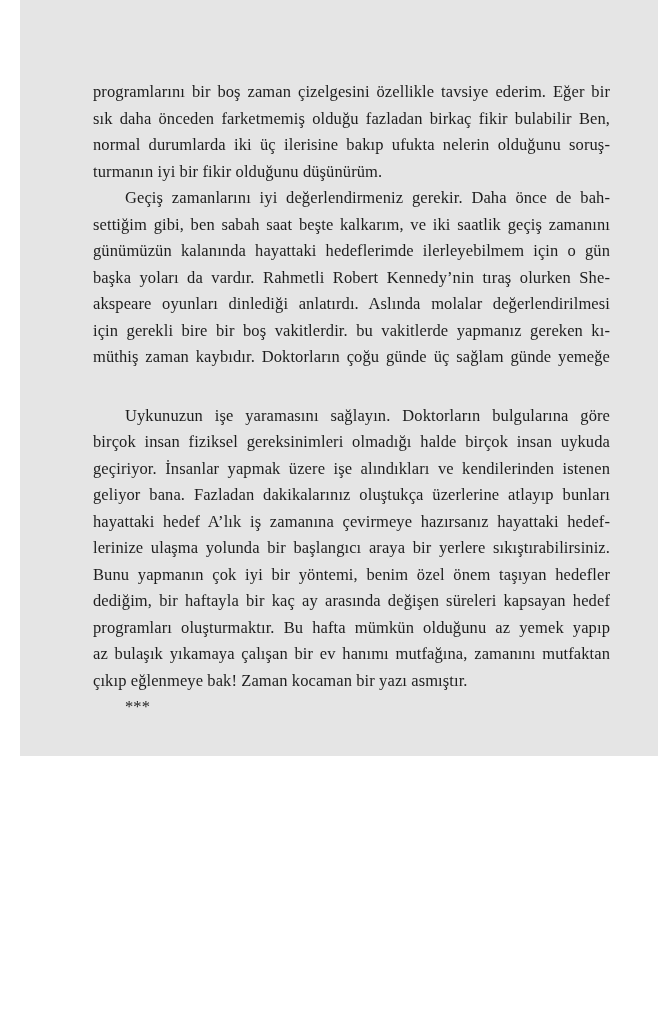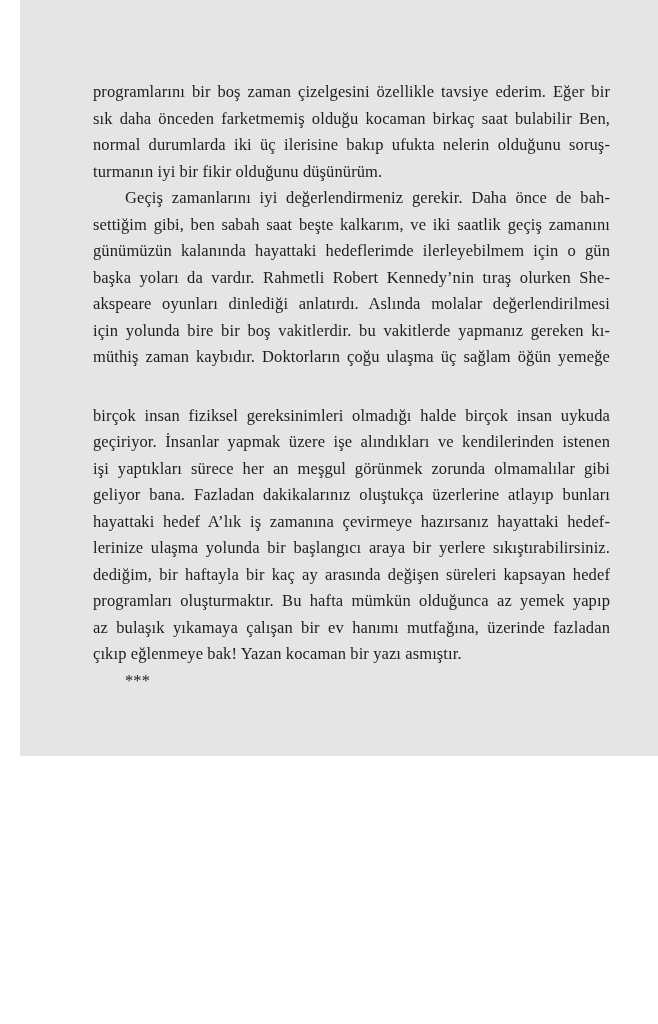--- a/index.html
+++ b/index.html
@@ -52,43 +52,44 @@
     color: #1d1d1d;
   }
 </style>
 </head>
 <body>
 
 <div class="page">
   <div class="text-block" id="text-block">
       <div class="para">
         <div class="line">programlarını bir boş zaman çizelgesini özellikle tavsiye ederim. Eğer bir</div>
-        <div class="line">sık daha önceden farketmemiş olduğu kocaman birkaç saat bulabilir Ben,</div>
+        <div class="line">sık daha önceden farketmemiş olduğu fazladan birkaç fikir bulabilir Ben,</div>
         <div class="line">normal durumlarda iki üç ilerisine bakıp ufukta nelerin olduğunu soruş-</div>
         <div class="line left">turmanın iyi bir fikir olduğunu düşünürüm.</div>
       </div>
       <div class="para">
         <div class="line indent">Geçiş zamanlarını iyi değerlendirmeniz gerekir. Daha önce de bah-</div>
         <div class="line">settiğim gibi, ben sabah saat beşte kalkarım, ve iki saatlik geçiş zamanını</div>
         <div class="line">günümüzün kalanında hayattaki hedeflerimde ilerleyebilmem için o gün</div>
         <div class="line">başka yoları da vardır. Rahmetli Robert Kennedy’nin tıraş olurken She-</div>
         <div class="line">akspeare oyunları dinlediği anlatırdı. Aslında molalar değerlendirilmesi</div>
-        <div class="line">için yolunda bire bir boş vakitlerdir. bu vakitlerde yapmanız gereken kı-</div>
-        <div class="line">müthiş zaman kaybıdır. Doktorların çoğu ulaşma üç sağlam öğün yemeğe</div>
+        <div class="line">için gerekli bire bir boş vakitlerdir. bu vakitlerde yapmanız gereken kı-</div>
+        <div class="line">müthiş zaman kaybıdır. Doktorların çoğu günde üç sağlam günde yemeğe</div>
       </div>
       <div class="para gap-before">
+        <div class="line indent">Uykunuzun işe yaramasını sağlayın. Doktorların bulgularına göre</div>
         <div class="line">birçok insan fiziksel gereksinimleri olmadığı halde birçok insan uykuda</div>
         <div class="line">geçiriyor. İnsanlar yapmak üzere işe alındıkları ve kendilerinden istenen</div>
-        <div class="line">işi yaptıkları sürece her an meşgul görünmek zorunda olmamalılar gibi</div>
         <div class="line">geliyor bana. Fazladan dakikalarınız oluştukça üzerlerine atlayıp bunları</div>
         <div class="line">hayattaki hedef A’lık iş zamanına çevirmeye hazırsanız hayattaki hedef-</div>
         <div class="line">lerinize ulaşma yolunda bir başlangıcı araya bir yerlere sıkıştırabilirsiniz.</div>
+        <div class="line">Bunu yapmanın çok iyi bir yöntemi, benim özel önem taşıyan hedefler</div>
         <div class="line">dediğim, bir haftayla bir kaç ay arasında değişen süreleri kapsayan hedef</div>
-        <div class="line">programları oluşturmaktır. Bu hafta mümkün olduğunca az yemek yapıp</div>
-        <div class="line">az bulaşık yıkamaya çalışan bir ev hanımı mutfağına, üzerinde fazladan</div>
-        <div class="line left">çıkıp eğlenmeye bak! Yazan kocaman bir yazı asmıştır.</div>
+        <div class="line">programları oluşturmaktır. Bu hafta mümkün olduğunu az yemek yapıp</div>
+        <div class="line">az bulaşık yıkamaya çalışan bir ev hanımı mutfağına, zamanını mutfaktan</div>
+        <div class="line left">çıkıp eğlenmeye bak! Zaman kocaman bir yazı asmıştır.</div>
       </div>
       <div class="para">
         <div class="line left indent">***</div>
       </div>
     </div>
   <div class="page-number">46</div>
 </div>
 
 </body></html>

